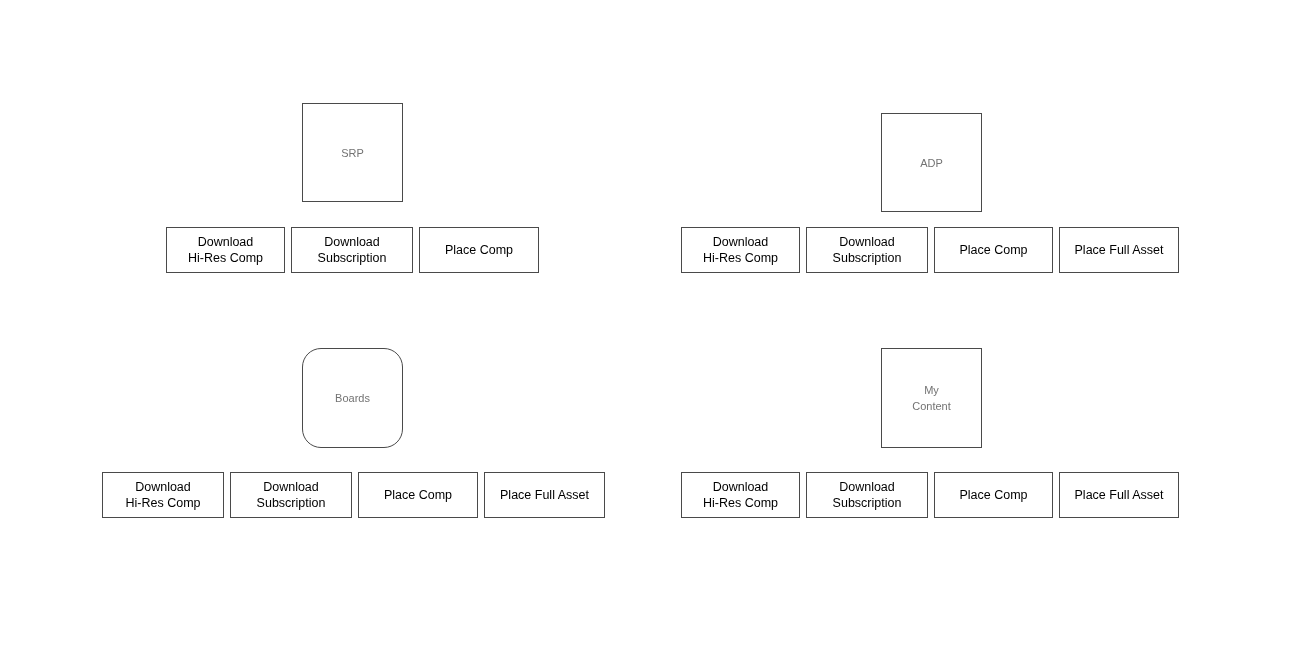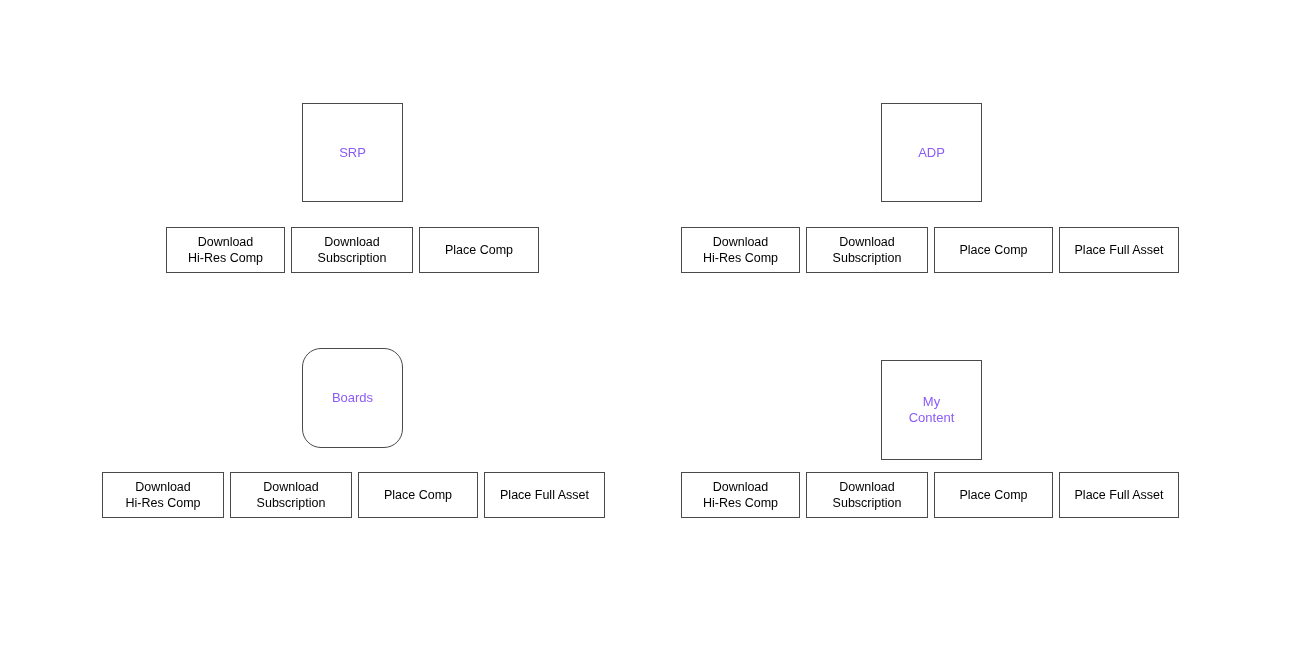--- a/index.html
+++ b/index.html
@@ -35,23 +35,23 @@
     position: absolute;
     box-sizing: border-box;
     background: #ffffff;
     border: 1px solid #4a4a4a;
     display: flex;
     align-items: center;
     justify-content: center;
     text-align: center;
   }
   .context-box-label {
-    font-size: 13px;
+    font-size: 11px;
     line-height: 16px;
-    color: #8b5cf6;
+    color: #737373;
     white-space: pre-line;
   }
 
   
   .button-row {
     position: absolute;
     display: flex;
     flex-direction: row;
     align-items: flex-start;
   }
@@ -86,21 +86,21 @@
       </div>
       <div class="button-row" style="left: 166px; top: 227px;">
         <div class="action-button" style="width: 119px;">Download
 Hi-Res Comp</div>
         <div class="action-button" style="width: 122px;">Download
 Subscription</div>
         <div class="action-button" style="width: 120px;">Place Comp</div>
       </div>
     </div>
     <div class="group">
-      <div class="context-box" style="left: 881px; top: 103px; width: 101px; height: 99px;">
+      <div class="context-box" style="left: 881px; top: 113px; width: 101px; height: 99px;">
         <span class="context-box-label">ADP</span>
       </div>
       <div class="button-row" style="left: 681px; top: 227px;">
         <div class="action-button" style="width: 119px;">Download
 Hi-Res Comp</div>
         <div class="action-button" style="width: 122px;">Download
 Subscription</div>
         <div class="action-button" style="width: 119px;">Place Comp</div>
         <div class="action-button" style="width: 120px;">Place Full Asset</div>
       </div>
@@ -112,21 +112,21 @@
       <div class="button-row" style="left: 102px; top: 472px;">
         <div class="action-button" style="width: 122px;">Download
 Hi-Res Comp</div>
         <div class="action-button" style="width: 122px;">Download
 Subscription</div>
         <div class="action-button" style="width: 120px;">Place Comp</div>
         <div class="action-button" style="width: 121px;">Place Full Asset</div>
       </div>
     </div>
     <div class="group">
-      <div class="context-box" style="left: 881px; top: 348px; width: 101px; height: 100px; margin-top: 12px;">
+      <div class="context-box" style="left: 881px; top: 348px; width: 101px; height: 100px;">
         <span class="context-box-label">My
 Content</span>
       </div>
       <div class="button-row" style="left: 681px; top: 472px;">
         <div class="action-button" style="width: 119px;">Download
 Hi-Res Comp</div>
         <div class="action-button" style="width: 122px;">Download
 Subscription</div>
         <div class="action-button" style="width: 119px;">Place Comp</div>
         <div class="action-button" style="width: 120px;">Place Full Asset</div>

